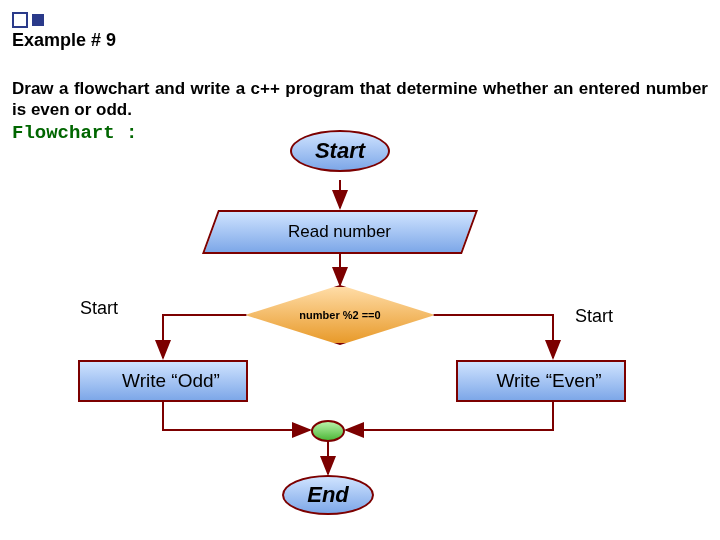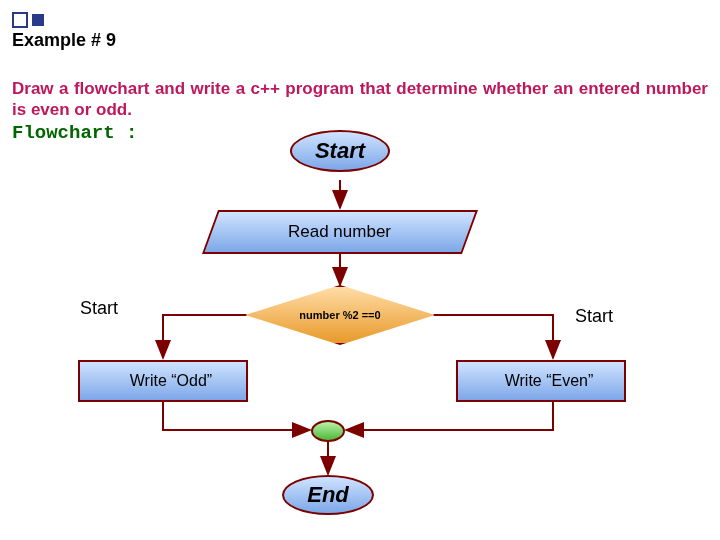--- a/index.html
+++ b/index.html
@@ -36,21 +36,21 @@
     font-size: 18px;
     color: #000;
   }
   .desc {
     position: absolute;
     top: 78px;
     left: 12px;
     right: 12px;
     font-size: 17px;
     font-weight: bold;
-    color: #be185d;
+    color: #000000;
     text-align: justify;
     line-height: 1.25;
   }
   .flowchart-label {
     position: absolute;
     top: 122px;
     left: 12px;
     font-family: "Courier New", monospace;
     font-weight: bold;
     color: #006600;
@@ -112,21 +112,21 @@
   }
   .process {
     position: absolute;
     width: 170px;
     height: 42px;
     background: linear-gradient(#cfe3ff, #7da7e8);
     border: 2px solid #7c0000;
     display: flex;
     align-items: center;
     justify-content: center;
-    font-size: 16px;
+    font-size: 19px;
     color: #000;
     padding-left: 16px;
   }
   .connector {
     position: absolute;
     width: 34px;
     height: 22px;
     background: linear-gradient(#b8f2a8, #4eb83a);
     border: 2px solid #7c0000;
     border-radius: 50%;

